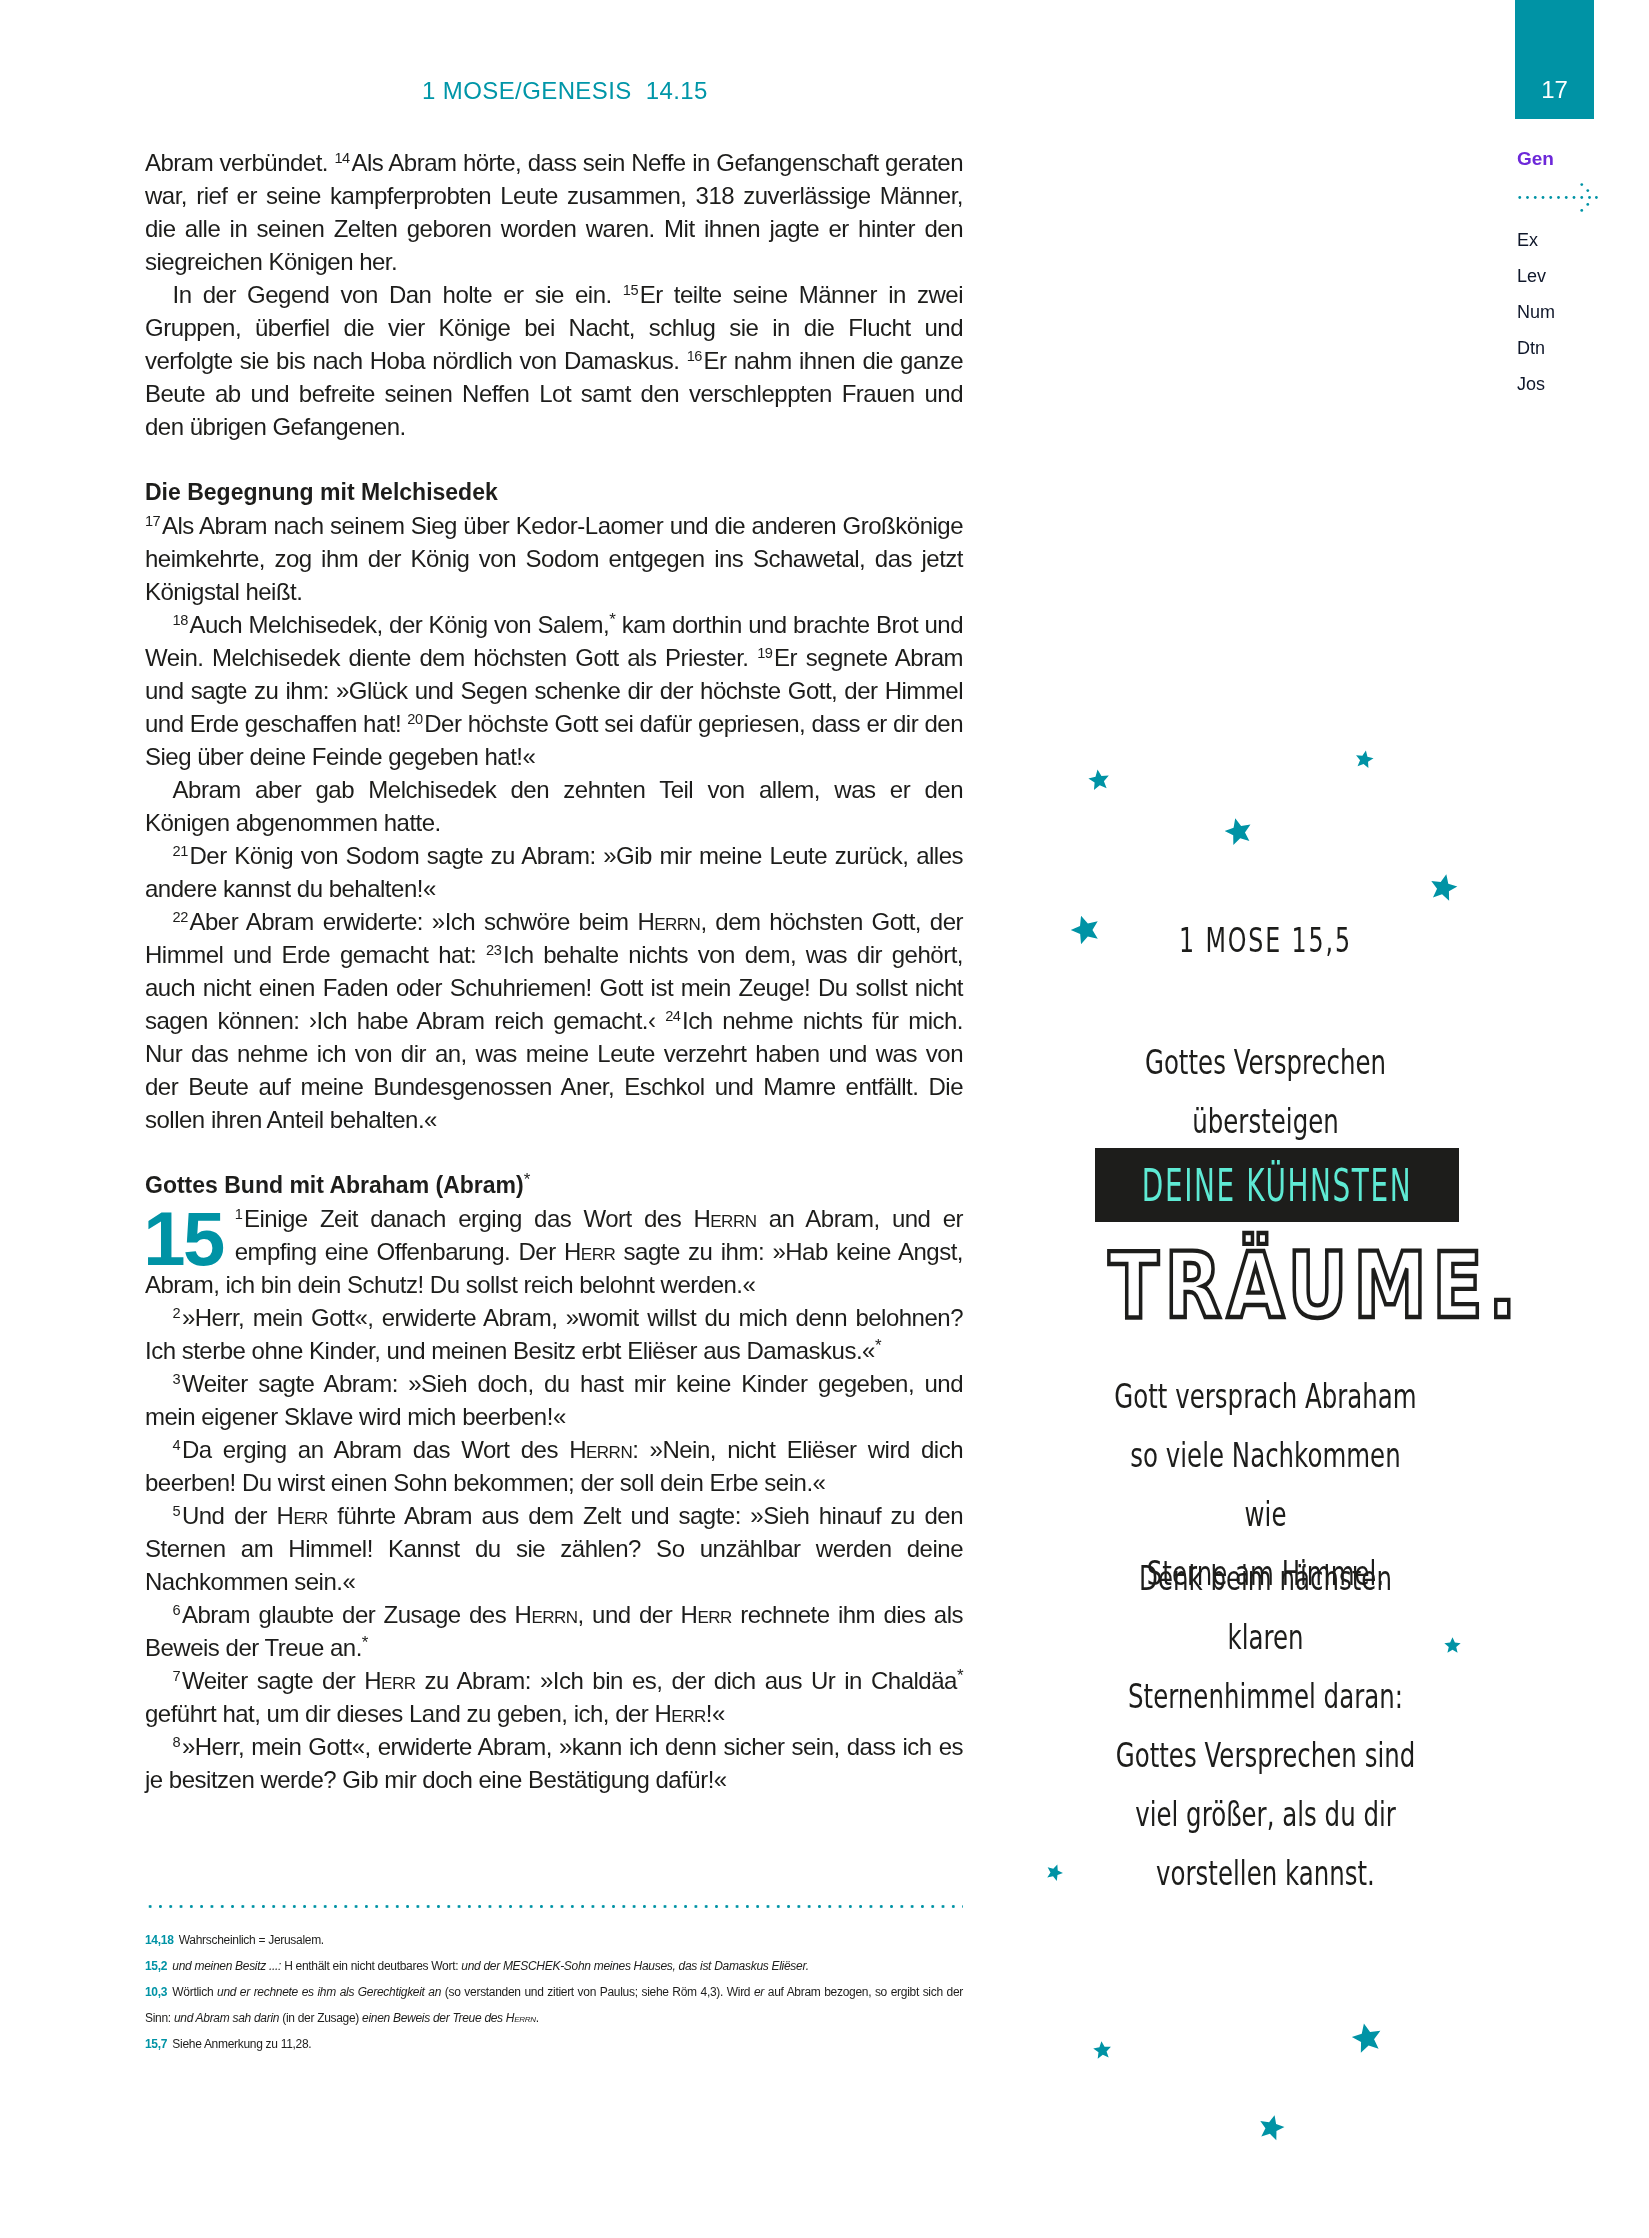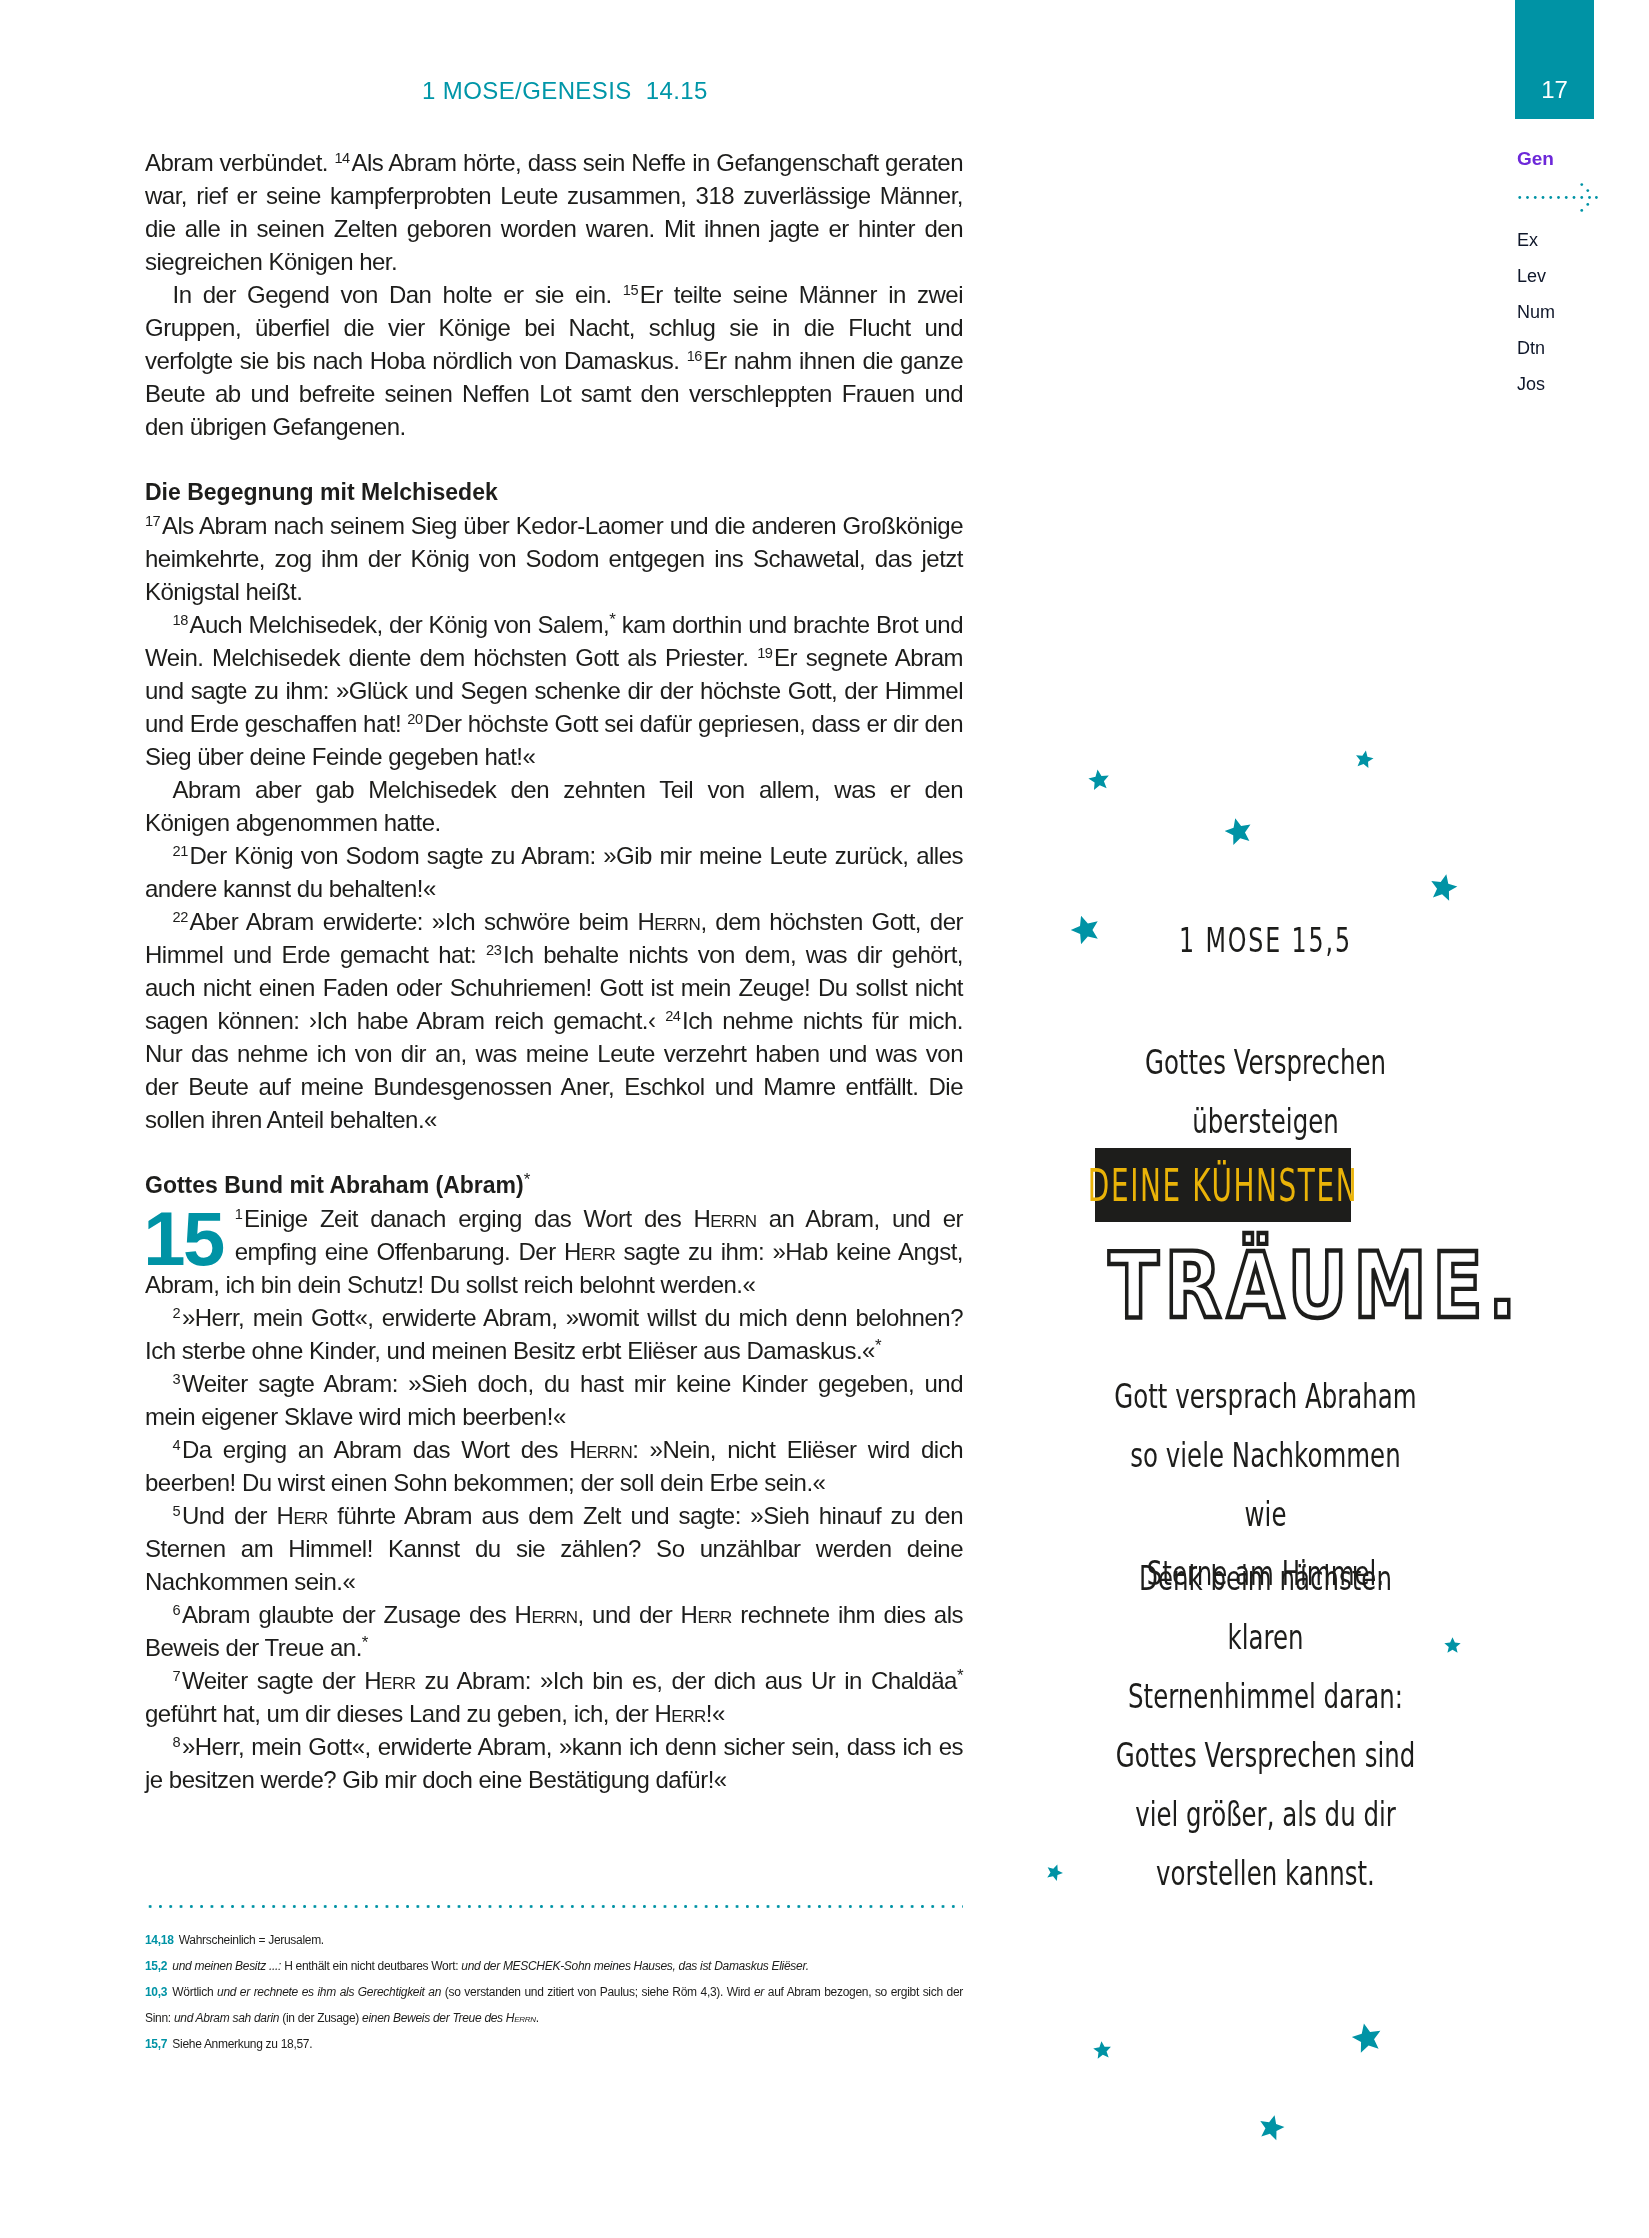--- a/index.html
+++ b/index.html
@@ -53,22 +53,22 @@
   }
   .footnotes .ref { color: #0093a5; font-weight: bold; margin-right: 5.2px; }
   .footnotes i { font-style: italic; }
 
   
   .card { position: absolute; left: 1050px; top: 740px; width: 431px; height: 1464px; }
   .card .hand { font-family: "DejaVu Sans", sans-serif; font-weight: normal; color: #1d1d1b; text-align: center; position: absolute; left: 0; width: 431px; }
   .card .ref { top: 181px; font-size: 33px; letter-spacing: 2.6px; transform: scaleX(0.72); }
   .card .line1 { top: 293px; font-size: 34px; line-height: 59px; transform: scaleX(0.72); }
   .card .banner {
-    position: absolute; left: 45px; top: 408px; width: 256px; height: 74px; background: #1d1d1b;
-    color: #eab308; display: flex; align-items: center; justify-content: center;
+    position: absolute; left: 45px; top: 408px; width: 364px; height: 74px; background: #1d1d1b;
+    color: #5eead4; display: flex; align-items: center; justify-content: center;
   }
   .card .banner span { font-size: 45px; letter-spacing: 2.6px; display: inline-block; transform: scaleX(0.62); font-family: "DejaVu Sans", sans-serif; white-space: nowrap; }
   .card .big {
     position: absolute; left: 26px; top: 493px; width: 362px; text-align: center;
     font-size: 90px; font-weight: bold; color: #fff; letter-spacing: 6.9px;
     -webkit-text-stroke: 4.3px #1d1d1b; font-family: "DejaVu Sans", sans-serif;
     transform: scaleX(0.82);
   }
   .card .body1 { top: 627px; font-size: 34px; line-height: 59px; transform: scaleX(0.72); }
   .card .body2 { top: 809px; font-size: 34px; line-height: 59px; transform: scaleX(0.72); }
@@ -138,21 +138,21 @@
   <p class="indent"><sup class="v">7</sup><span>Weiter sagte der </span><span class="sc">Herr</span><span> zu Abram: »Ich bin es, der dich aus Ur in Chaldäa</span><sup class="ast">*</sup><span> geführt hat, um dir dieses Land zu geben, ich, der </span><span class="sc">Herr</span><span>!«</span></p>
   <p class="indent"><sup class="v">8</sup><span>»Herr, mein Gott«, erwiderte Abram, »kann ich denn sicher sein, dass ich es je besitzen werde? Gib mir doch eine Bestätigung dafür!«</span></p>
 </div>
 
 <div class="divider"></div>
 
 <div class="footnotes">
   <div><span class="ref">14,18</span><span>Wahrscheinlich = Jerusalem.</span></div>
   <div><span class="ref">15,2</span><i>und meinen Besitz ...:</i><span> H enthält ein nicht deutbares Wort: </span><i>und der MESCHEK-Sohn meines Hauses, das ist Damaskus Eliëser.</i></div>
   <div><span class="ref">10,3</span><span>Wörtlich </span><i>und er rechnete es ihm als Gerechtigkeit an</i><span> (so verstanden und zitiert von Paulus; siehe Röm 4,3). Wird </span><i>er</i><span> auf Abram bezogen, so ergibt sich der Sinn: </span><i>und Abram sah darin</i><span> (in der Zusage) </span><i>einen Beweis der Treue des </i><i class="sc">Herrn</i><span>.</span></div>
-  <div><span class="ref">15,7</span><span>Siehe Anmerkung zu 18,57.</span></div>
+  <div><span class="ref">15,7</span><span>Siehe Anmerkung zu 11,28.</span></div>
 </div>
 
 <div class="card">
   <div class="hand ref">1 MOSE 15,5</div>
   <div class="hand line1">
     <div>Gottes Versprechen</div>
     <div>übersteigen</div>
   </div>
   <div class="banner">
       <span>DEINE KÜHNSTEN</span>

